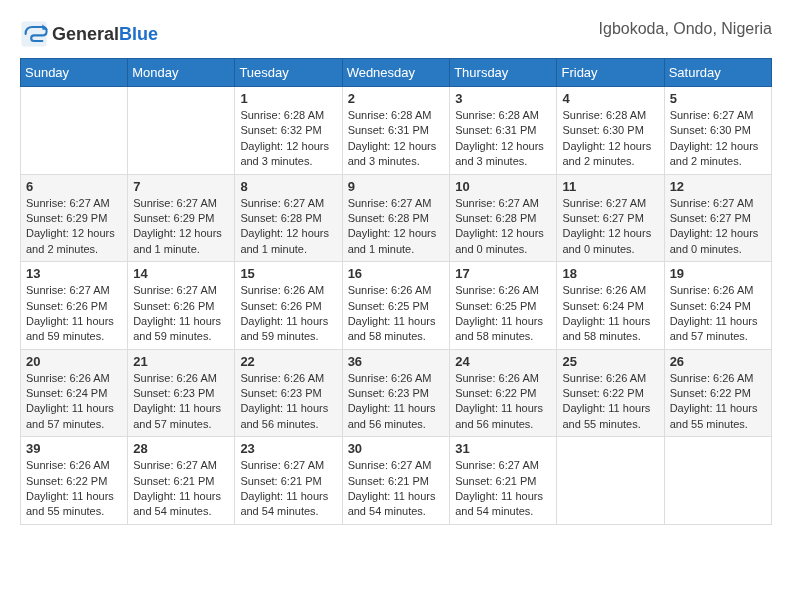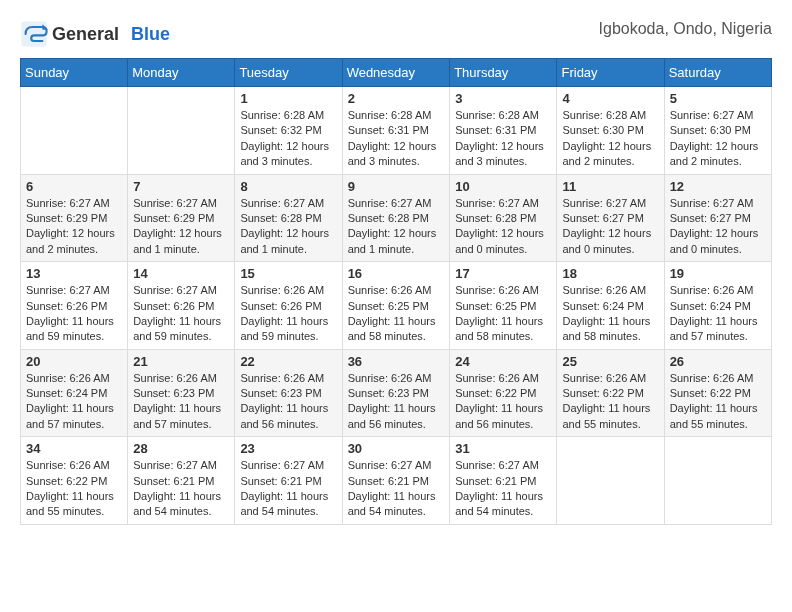--- a/index.html
+++ b/index.html
@@ -93,21 +93,21 @@
 <body>
 
 <div class="header">
   <div class="logo">
     <svg class="logo-icon" viewBox="0 0 40 40" xmlns="http://www.w3.org/2000/svg">
       <rect x="2" y="2" width="36" height="36" rx="4" fill="#e8f0f8"></rect>
       <path d="M8 20 Q8 10 18 10 L32 10 Q38 10 38 16 Q38 22 32 22 L20 22 Q16 22 16 26 Q16 30 20 30 L32 30" stroke="#2979c2" stroke-width="3" fill="none" stroke-linecap="round"></path>
       <polygon points="32,6 40,14 32,14" fill="#2979c2"></polygon>
     </svg>
     <div>
-      <div style="display:flex; gap:12px; align-items:baseline;">
+      <div style="display:flex; gap:0px; align-items:baseline;">
         <span class="logo-text-general">General</span>
         <span class="logo-text-blue">Blue</span>
       </div>
     </div>
   </div>
   <div class="title-block">
     <div class="location">Igbokoda, Ondo, Nigeria</div>
   </div>
 </div>
 
@@ -285,21 +285,21 @@
         </td>
         <td>
           <span class="day-number">26</span>
           <div class="day-info" style="white-space: pre-line;">Sunrise: 6:26 AM
 Sunset: 6:22 PM
 Daylight: 11 hours and 55 minutes.</div>
         </td>
       </tr>
       <tr>
         <td>
-          <span class="day-number">34</span>
+          <span class="day-number">39</span>
           <div class="day-info" style="white-space: pre-line;">Sunrise: 6:26 AM
 Sunset: 6:22 PM
 Daylight: 11 hours and 55 minutes.</div>
         </td>
         <td>
           <span class="day-number">28</span>
           <div class="day-info" style="white-space: pre-line;">Sunrise: 6:27 AM
 Sunset: 6:21 PM
 Daylight: 11 hours and 54 minutes.</div>
         </td>

